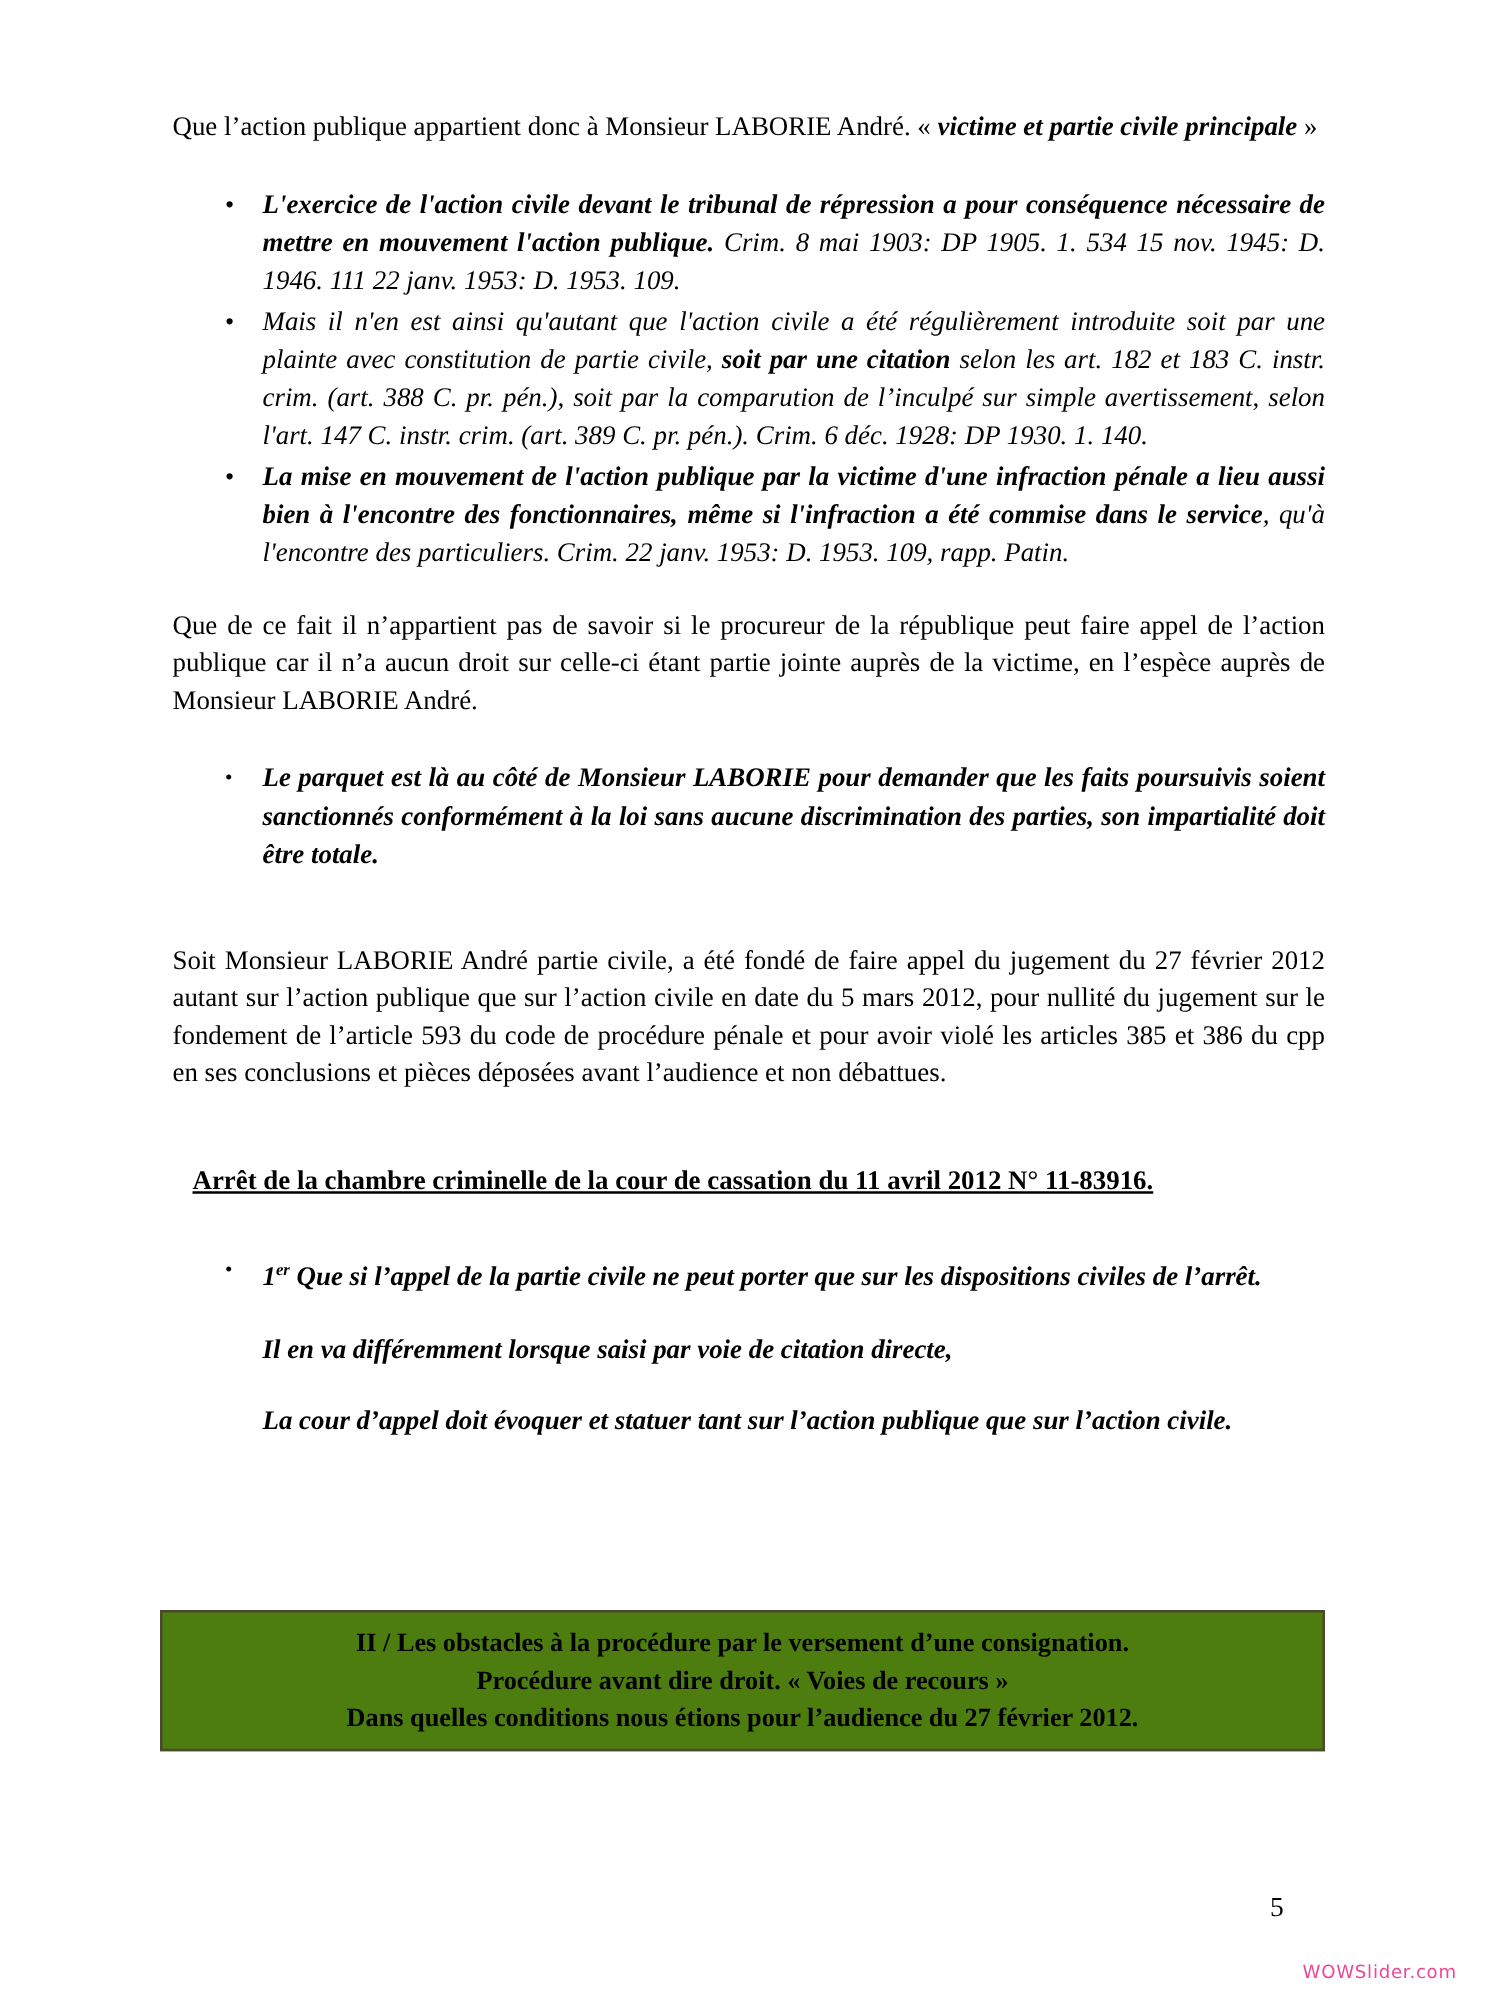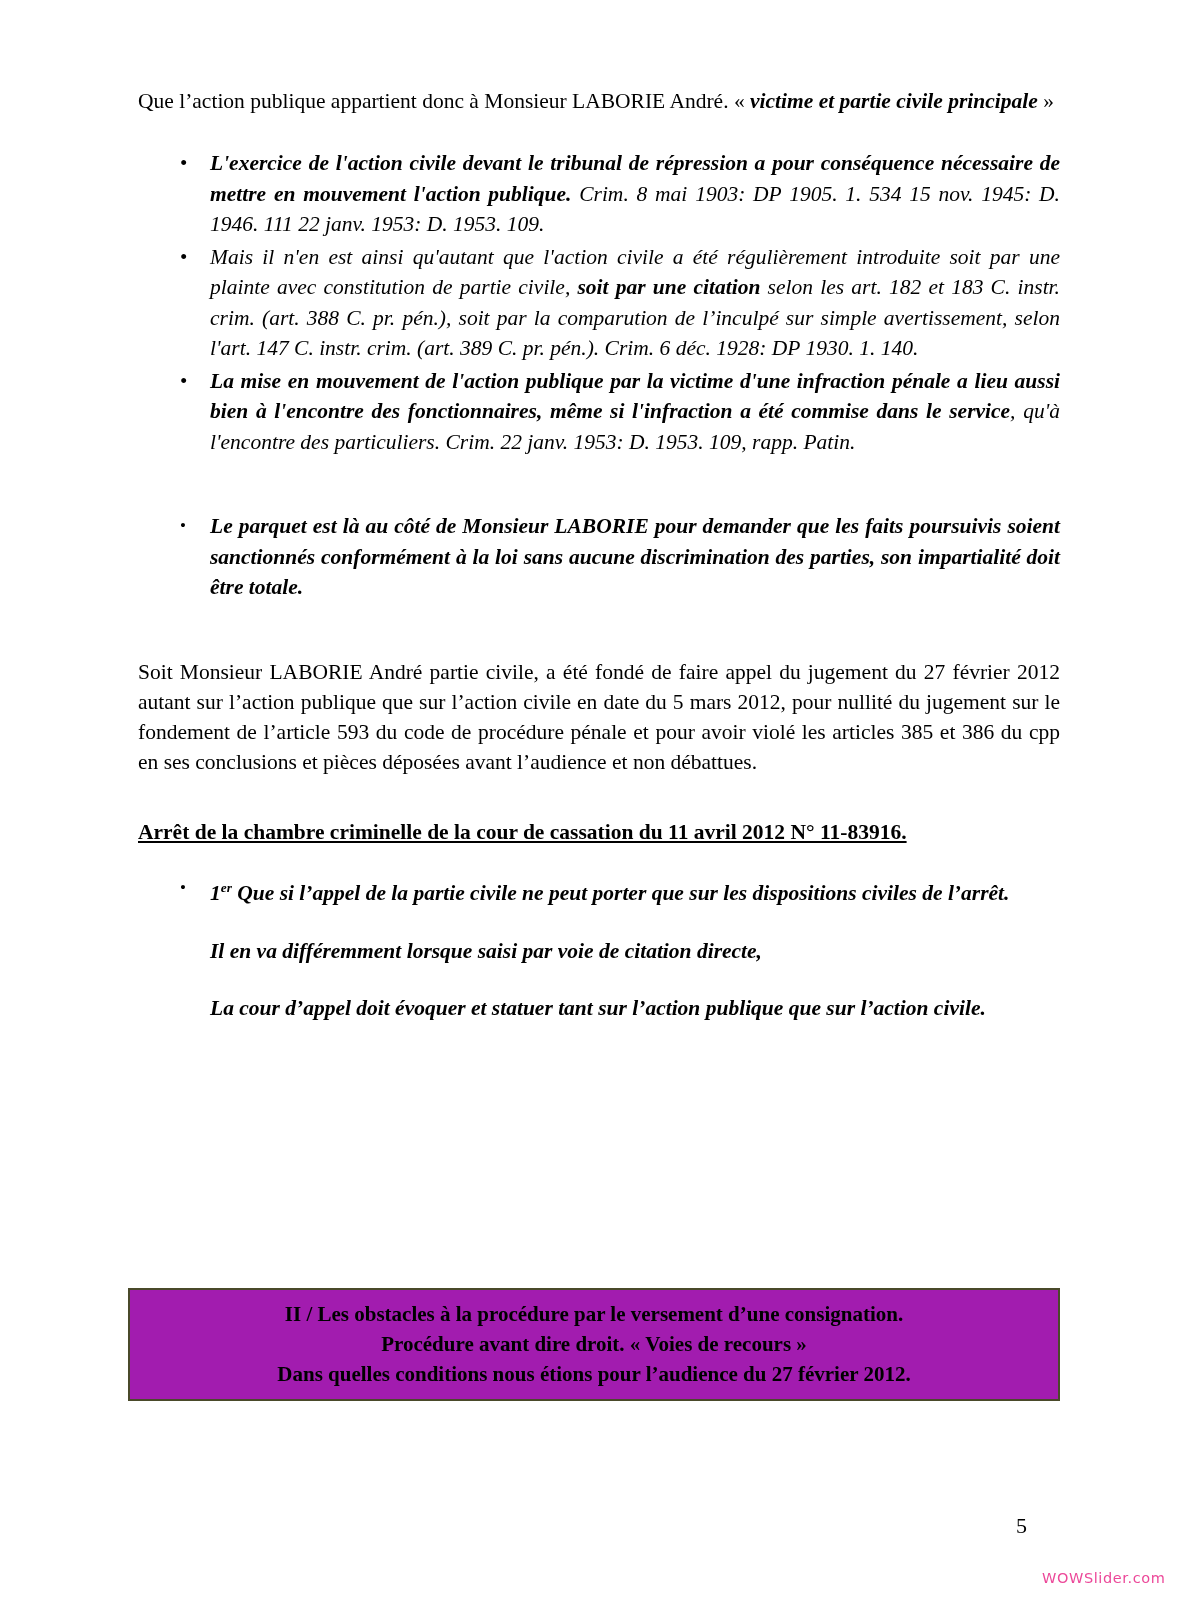--- a/index.html
+++ b/index.html
@@ -85,31 +85,31 @@
     padding-left: 72px;
     margin: 0;
   }
 
   
   .heading {
     font-size: 21.5px;
     font-weight: bold;
     text-decoration: underline;
     line-height: 30px;
-    margin: 0;
+    margin: 16px;
   }
 
   
   .yellow-box {
     position: absolute;
     left: 128px;
     top: 1288px;
     width: 932px;
     box-sizing: border-box;
-    background: #a21caf;
+    background: #4d7c0f;
     border: 2px solid #4a4a2a;
     padding: 9px 10px 10px 10px;
     text-align: center;
   }
   .yellow-line {
     font-size: 21px;
     font-weight: bold;
     line-height: 30px;
     color: #000000;
   }
@@ -151,20 +151,21 @@
       <li class="bullet-item">
         <span class="dot">•</span><span class="italic">Mais il n'en est ainsi qu'autant que l'action civile a été régulièrement introduite soit par une plainte avec constitution de partie civile, </span><span class="bolditalic">soit par une citation</span><span class="italic"> selon les art. 182 et 183 C. instr. crim. (art. 388 C. pr. pén.), soit par la comparution de l’inculpé sur simple avertissement, selon l'art. 147 C. instr. crim. (art. 389 C. pr. pén.).  Crim. 6 déc. 1928: DP 1930. 1. 140.</span>
       </li>
       <li class="bullet-item">
         <span class="dot">•</span><span class="bolditalic">La mise en mouvement de l'action publique par la victime d'une infraction pénale a lieu aussi bien à l'encontre des fonctionnaires, même si l'infraction a été commise dans le service</span><span class="italic">, qu'à l'encontre des particuliers.  Crim. 22 janv. 1953: D. 1953. 109, rapp. Patin.</span>
       </li>
     </ul>
 
     <div class="gap-md"></div>
 
+    <p class="para">Que de ce fait il n’appartient pas de savoir si le procureur de la république peut faire appel de l’action publique car il n’a aucun droit sur celle-ci étant partie jointe auprès de la victime, en l’espèce auprès de Monsieur LABORIE André.</p>
 
     <div class="gap-md"></div>
 
     <ul class="bullets bullet-deep">
       <li class="bullet-item">
         <span class="dot">•</span><span class="bolditalic">Le parquet est là au côté de Monsieur LABORIE pour demander que les faits poursuivis soient sanctionnés conformément à la loi sans aucune discrimination des parties, son impartialité doit être totale.</span>
       </li>
     </ul>
 
     <div class="gap-md"></div>

